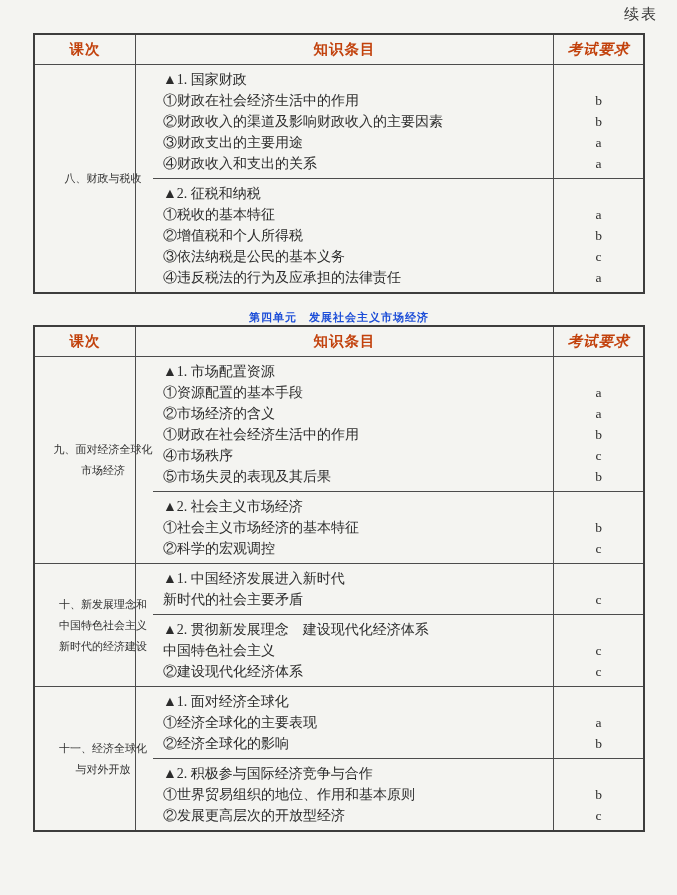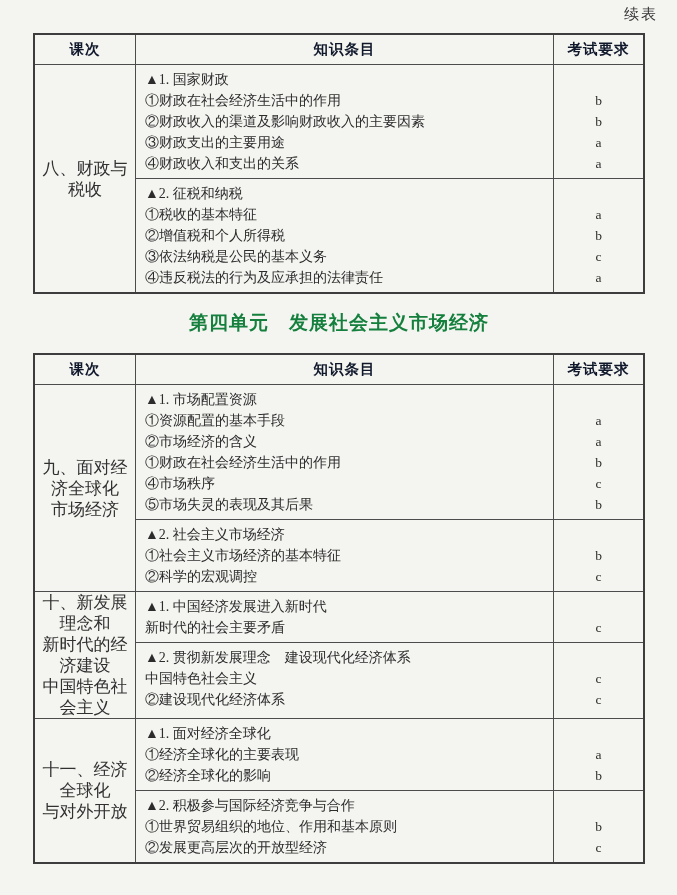--- a/index.html
+++ b/index.html
@@ -49,41 +49,42 @@
     border-bottom: 1px solid #4c4c4c;
   }
   .th {
     display: flex;
     align-items: center;
     justify-content: center;
     height: 29px;
     font-size: 14.5px;
     font-weight: 600;
     letter-spacing: 1px;
-    color: #0f172a;
+    color: #c2410c;
   }
   .th-lesson { width: 100px; }
   .th-know   { flex: 1; }
-  .th-req    { width: 89px; }
+  .th-req    { width: 89px; font-style: italic; }
 
   .lesson-row {
     display: flex;
     border-bottom: 1px solid #4c4c4c;
   }
   .lesson-row:last-child { border-bottom: none; }
   .lesson-cell {
     width: 100px;
     display: flex;
     flex-direction: column;
     align-items: center;
     justify-content: center;
     text-align: center;
-    font-size: 17px;
+    font-size: 11px;
     line-height: 21px;
     color: #303030;
+    margin-left: 18px;
   }
   .blocks {
     flex: 1;
     display: flex;
     flex-direction: column;
   }
   .block {
     border-bottom: 1px solid #4c4c4c;
     padding: 4px 0;
   }
@@ -100,26 +101,26 @@
   }
   .lreq {
     width: 89px;
     text-align: center;
     font-size: 13.5px;
     line-height: 21px;
     color: #2c2c2c;
   }
   .section-heading {
     width: 612px;
-    margin: 16px 0 17px 33px;
+    margin: 16px 0 0 33px;
     text-align: center;
-    font-size: 19px;
+    font-size: 11px;
     font-weight: bold;
     letter-spacing: 1px;
-    color: #15803d;
+    color: #1d4ed8;
   }
 </style>
 </head>
 <body>
 
 <div class="page">
 
   <div class="continued">续表</div>
 
   <section class="qtable qtable-1">
@@ -242,22 +243,22 @@
             <span class="ltext">②科学的宏观调控</span>
             <span class="lreq">c</span>
           </div>
         </div>
       </div>
     </div>
 
     <div class="lesson-row">
       <div class="lesson-cell">
         <span>十、新发展理念和</span>
+        <span>中国特色社会主义</span>
         <span>新时代的经济建设</span>
-        <span>中国特色社会主义</span>
       </div>
       <div class="blocks">
         <div class="block">
           <div class="line">
             <span class="ltext">▲1. 中国经济发展进入新时代</span>
             <span class="lreq"></span>
           </div>
           <div class="line">
             <span class="ltext">新时代的社会主要矛盾</span>
             <span class="lreq">c</span>

